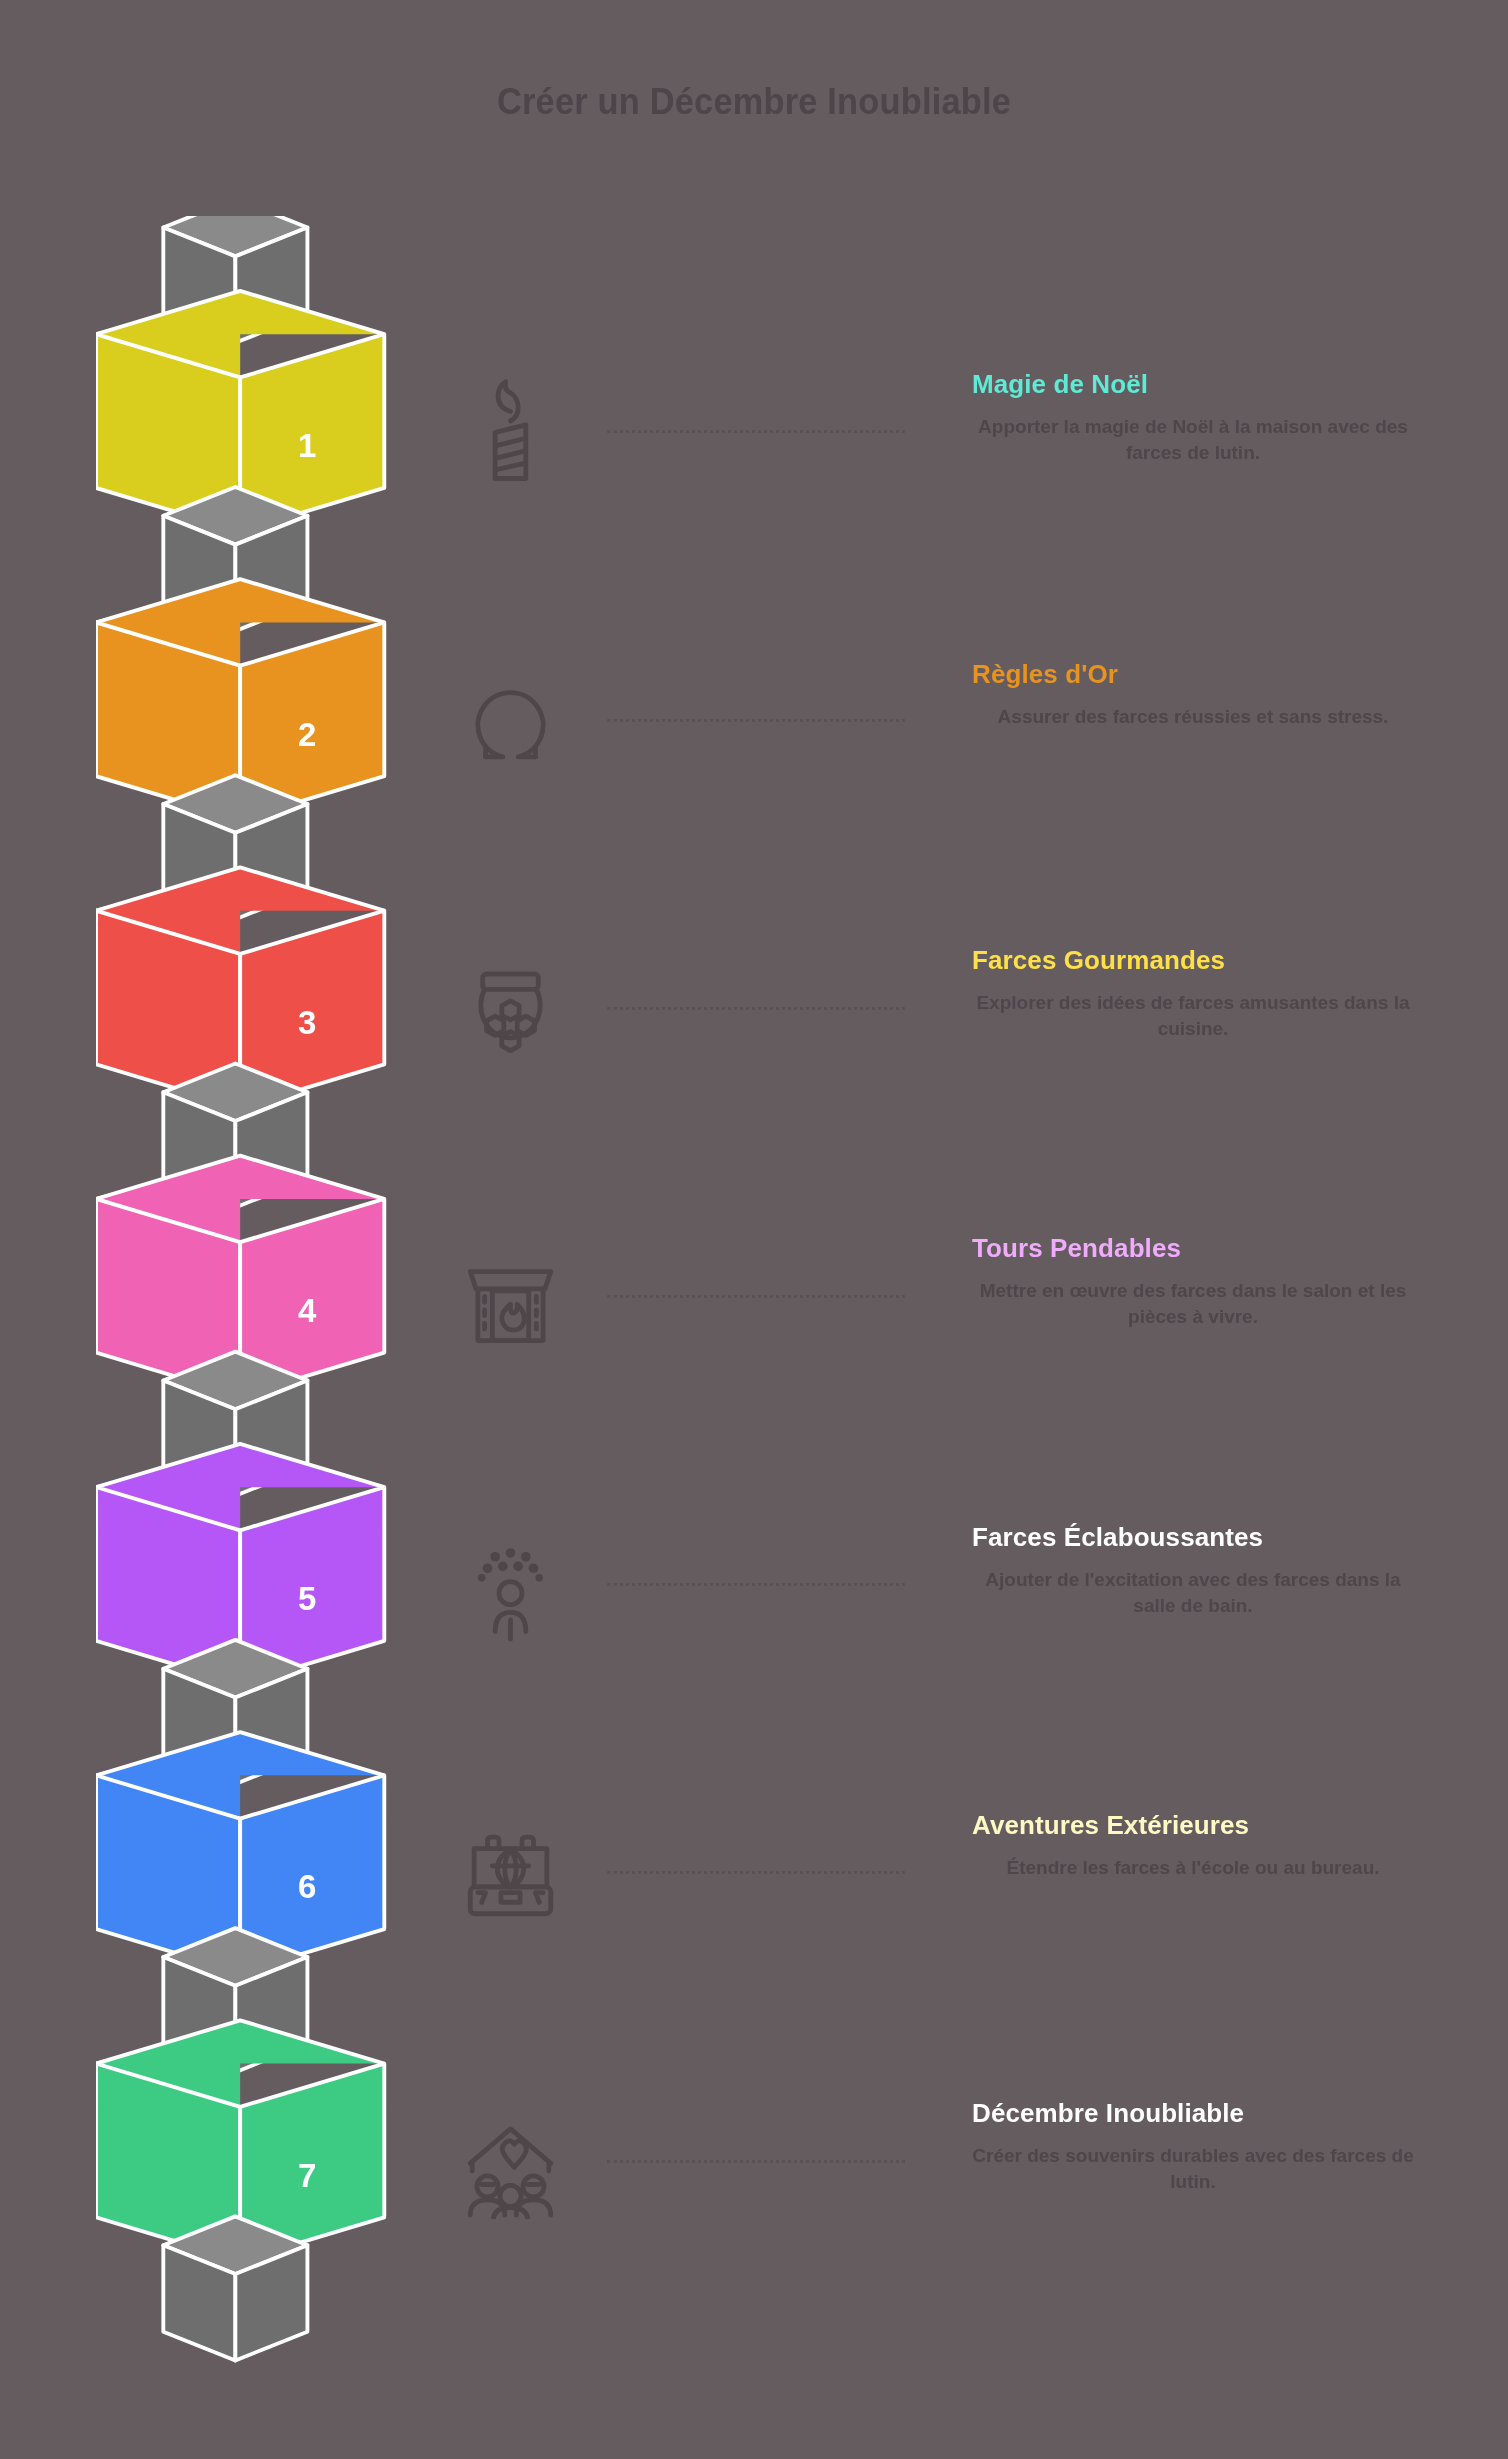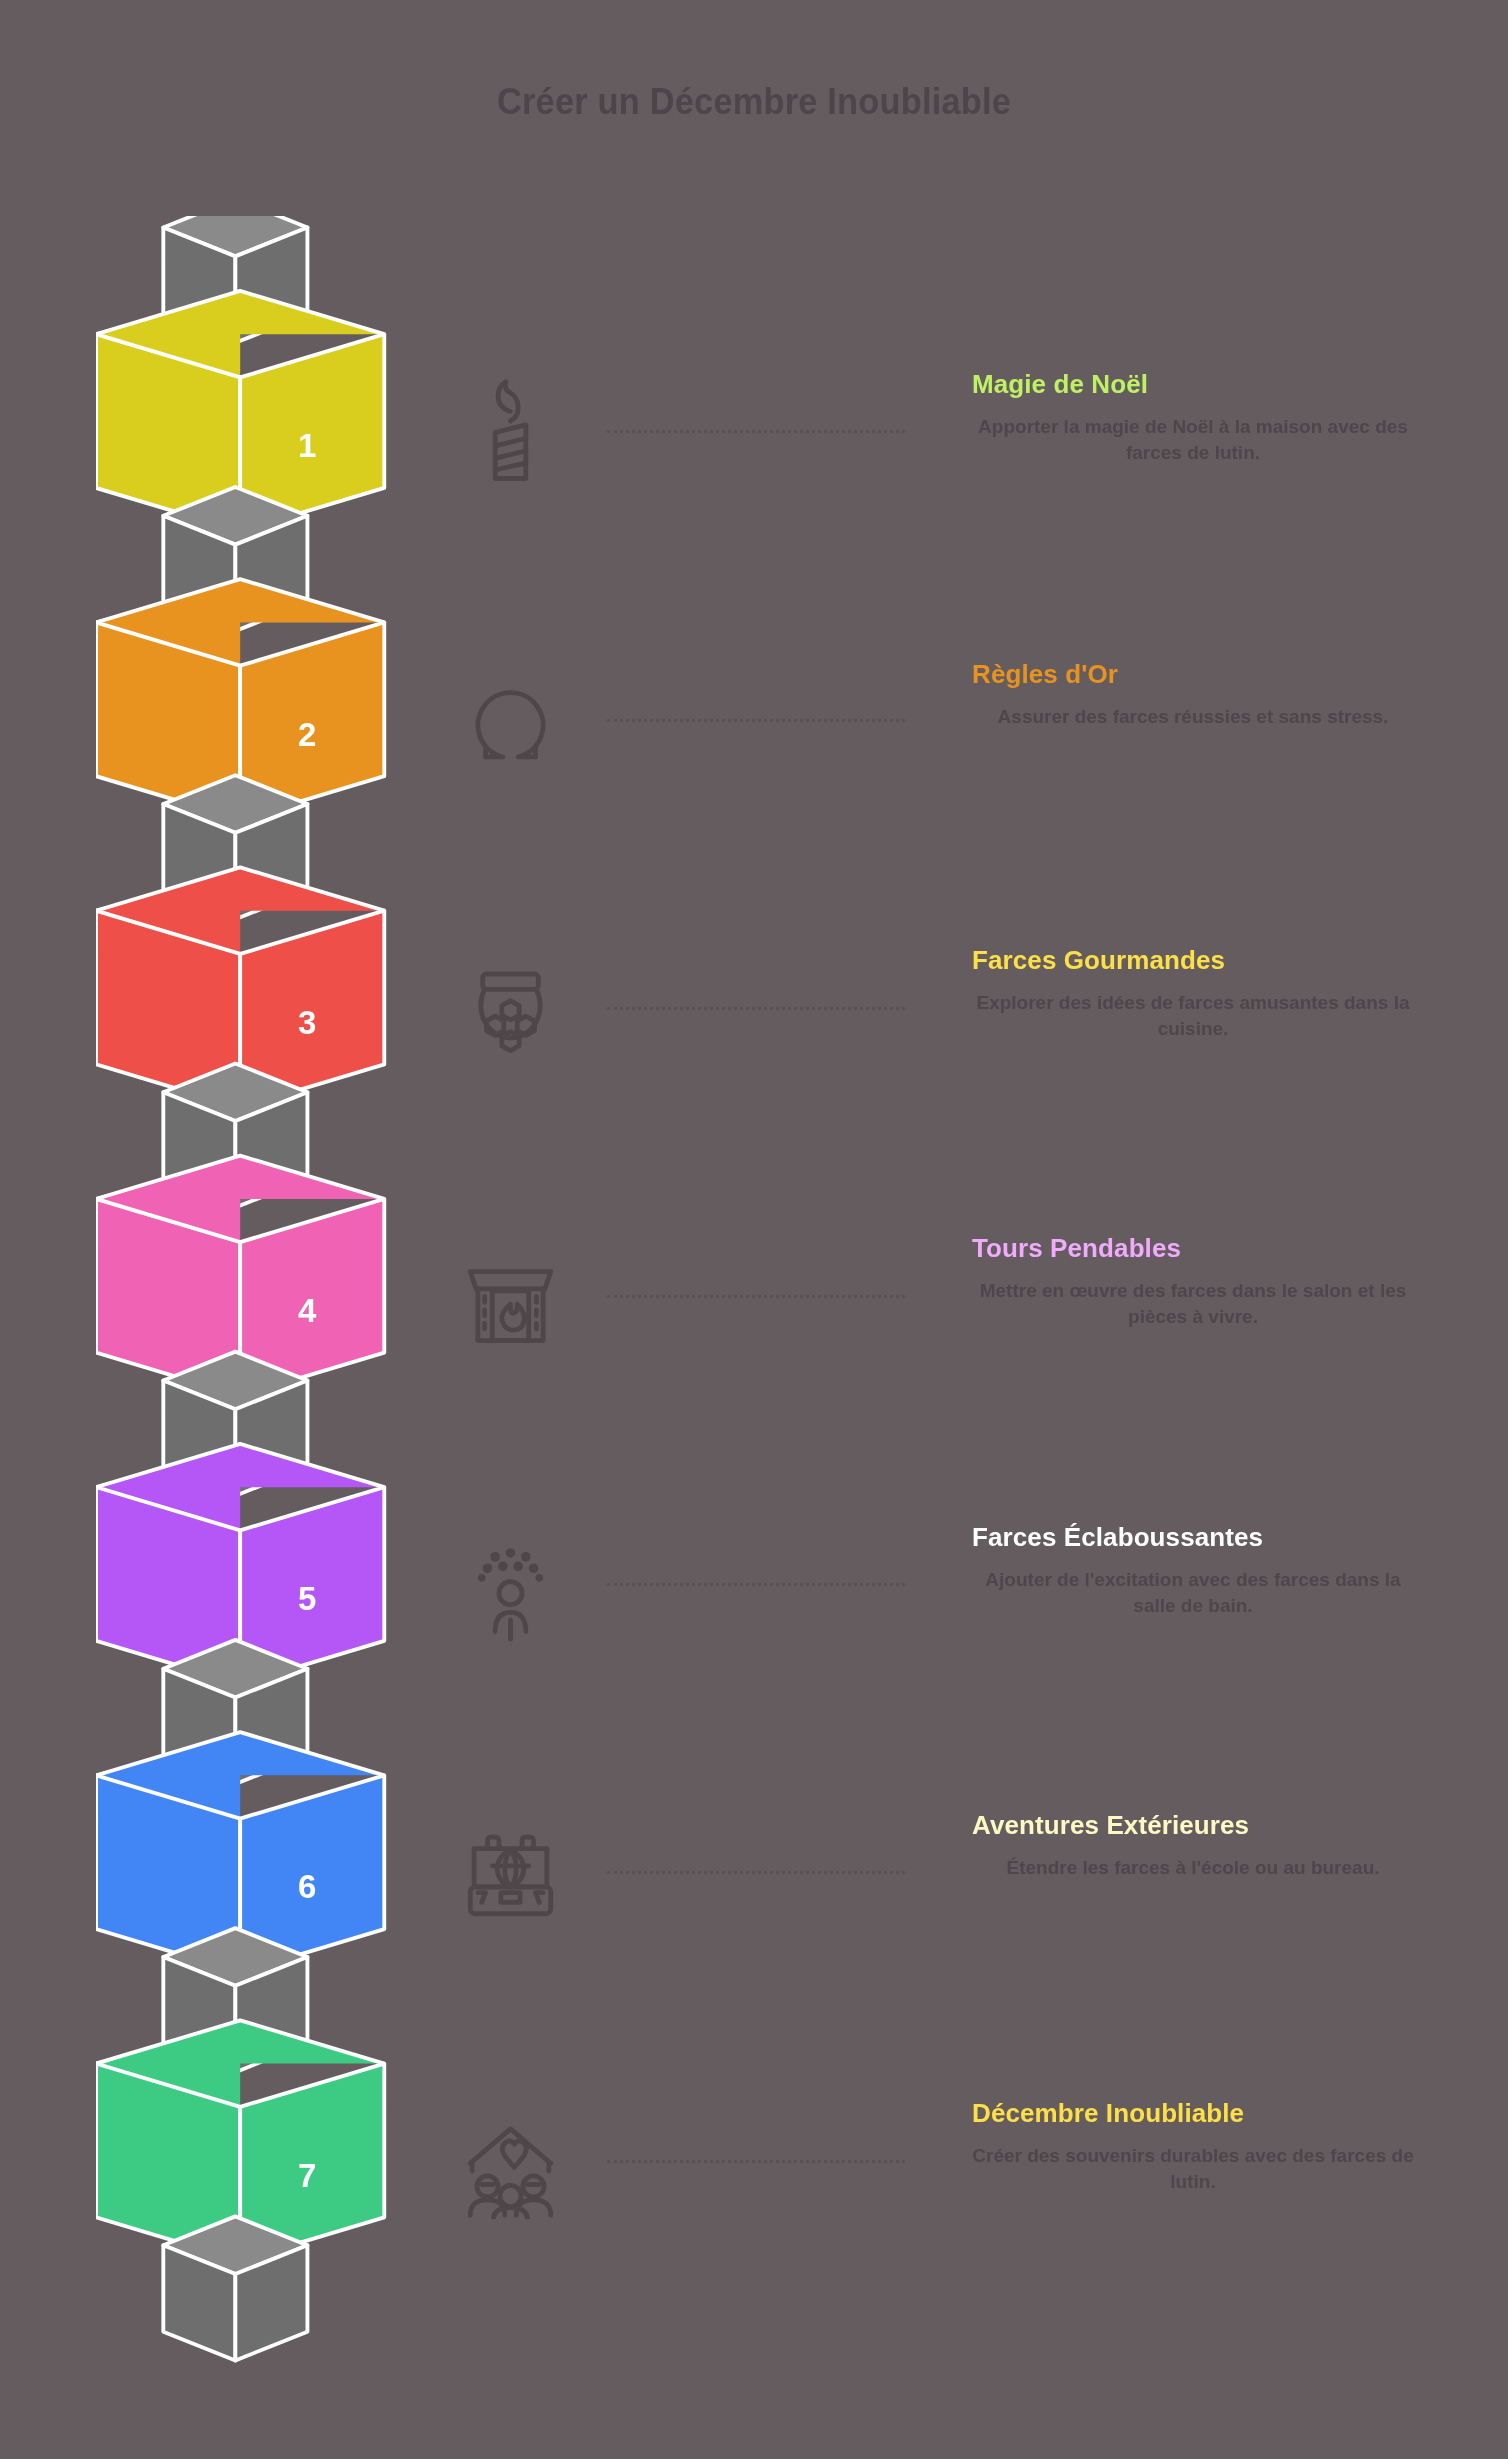--- a/index.html
+++ b/index.html
@@ -178,21 +178,21 @@
   <div id="rows">
       <div class="icon-cell" style="top:375px">
         <svg width="115" height="115" viewBox="0 0 120 120">
           <path fill="none" stroke="#4E4649" stroke-width="5" stroke-linecap="round" stroke-linejoin="round" d="M60 38 q-13 -4 -13 -16 0 -10 8 -15 -2 8 4 11 9 5 9 16 0 10 -8 14"></path>
           <path fill="none" stroke="#4E4649" stroke-width="5" stroke-linecap="round" stroke-linejoin="round" d="M44 60 L76 52 L76 108 L44 108 Z"></path>
           <path fill="none" stroke="#4E4649" stroke-width="5" stroke-linecap="round" stroke-linejoin="round" d="M44 74 L76 66 M44 87 L76 79 M44 99 L76 92"></path>
         </svg>
       </div>
       <div class="leader" style="top:430px"></div>
       <div class="txt" style="top:370px">
-        <h3 style="color:#bef264">Magie de Noël</h3>
+        <h3 style="color:#5eead4">Magie de Noël</h3>
         <p>Apporter la magie de Noël à la maison avec des farces de lutin.</p>
       </div>
       <div class="icon-cell" style="top:663px">
         <svg width="115" height="115" viewBox="0 0 120 120">
           <path fill="none" stroke="#4E4649" stroke-width="5" stroke-linecap="round" stroke-linejoin="round" d="M34 98 L52 98 A34 34 0 1 1 68 98 L86 98"></path>
           <path fill="none" stroke="#4E4649" stroke-width="5" stroke-linecap="round" stroke-linejoin="round" d="M34 98 L34 88 M86 98 L86 88"></path>
         </svg>
       </div>
       <div class="leader" style="top:719px"></div>
       <div class="txt" style="top:660px">
@@ -277,19 +277,19 @@
           <circle fill="none" stroke="#4E4649" stroke-width="5" stroke-linecap="round" stroke-linejoin="round" cx="84" cy="86" r="11"></circle>
           <circle fill="none" stroke="#4E4649" stroke-width="5" stroke-linecap="round" stroke-linejoin="round" cx="60" cy="96" r="11"></circle>
           <path fill="none" stroke="#4E4649" stroke-width="5" stroke-linecap="round" stroke-linejoin="round" d="M18 116 q0 -16 18 -16 18 0 18 16"></path>
           <path fill="none" stroke="#4E4649" stroke-width="5" stroke-linecap="round" stroke-linejoin="round" d="M66 116 q0 -16 18 -16 18 0 18 16"></path>
           <path fill="none" stroke="#4E4649" stroke-width="5" stroke-linecap="round" stroke-linejoin="round" d="M42 122 q0 -14 18 -14 18 0 18 14"></path>
           <path fill="none" stroke="#4E4649" stroke-width="5" stroke-linecap="round" stroke-linejoin="round" d="M30 84 L42 84 M78 84 L90 84"></path>
         </svg>
       </div>
       <div class="leader" style="top:2160px"></div>
       <div class="txt" style="top:2099px">
-        <h3 style="color:#fde047">Décembre Inoubliable</h3>
+        <h3 style="color:#ffffff">Décembre Inoubliable</h3>
         <p>Créer des souvenirs durables avec des farces de lutin.</p>
       </div>
     </div>
 
 </div>
 
 
 </body></html>

